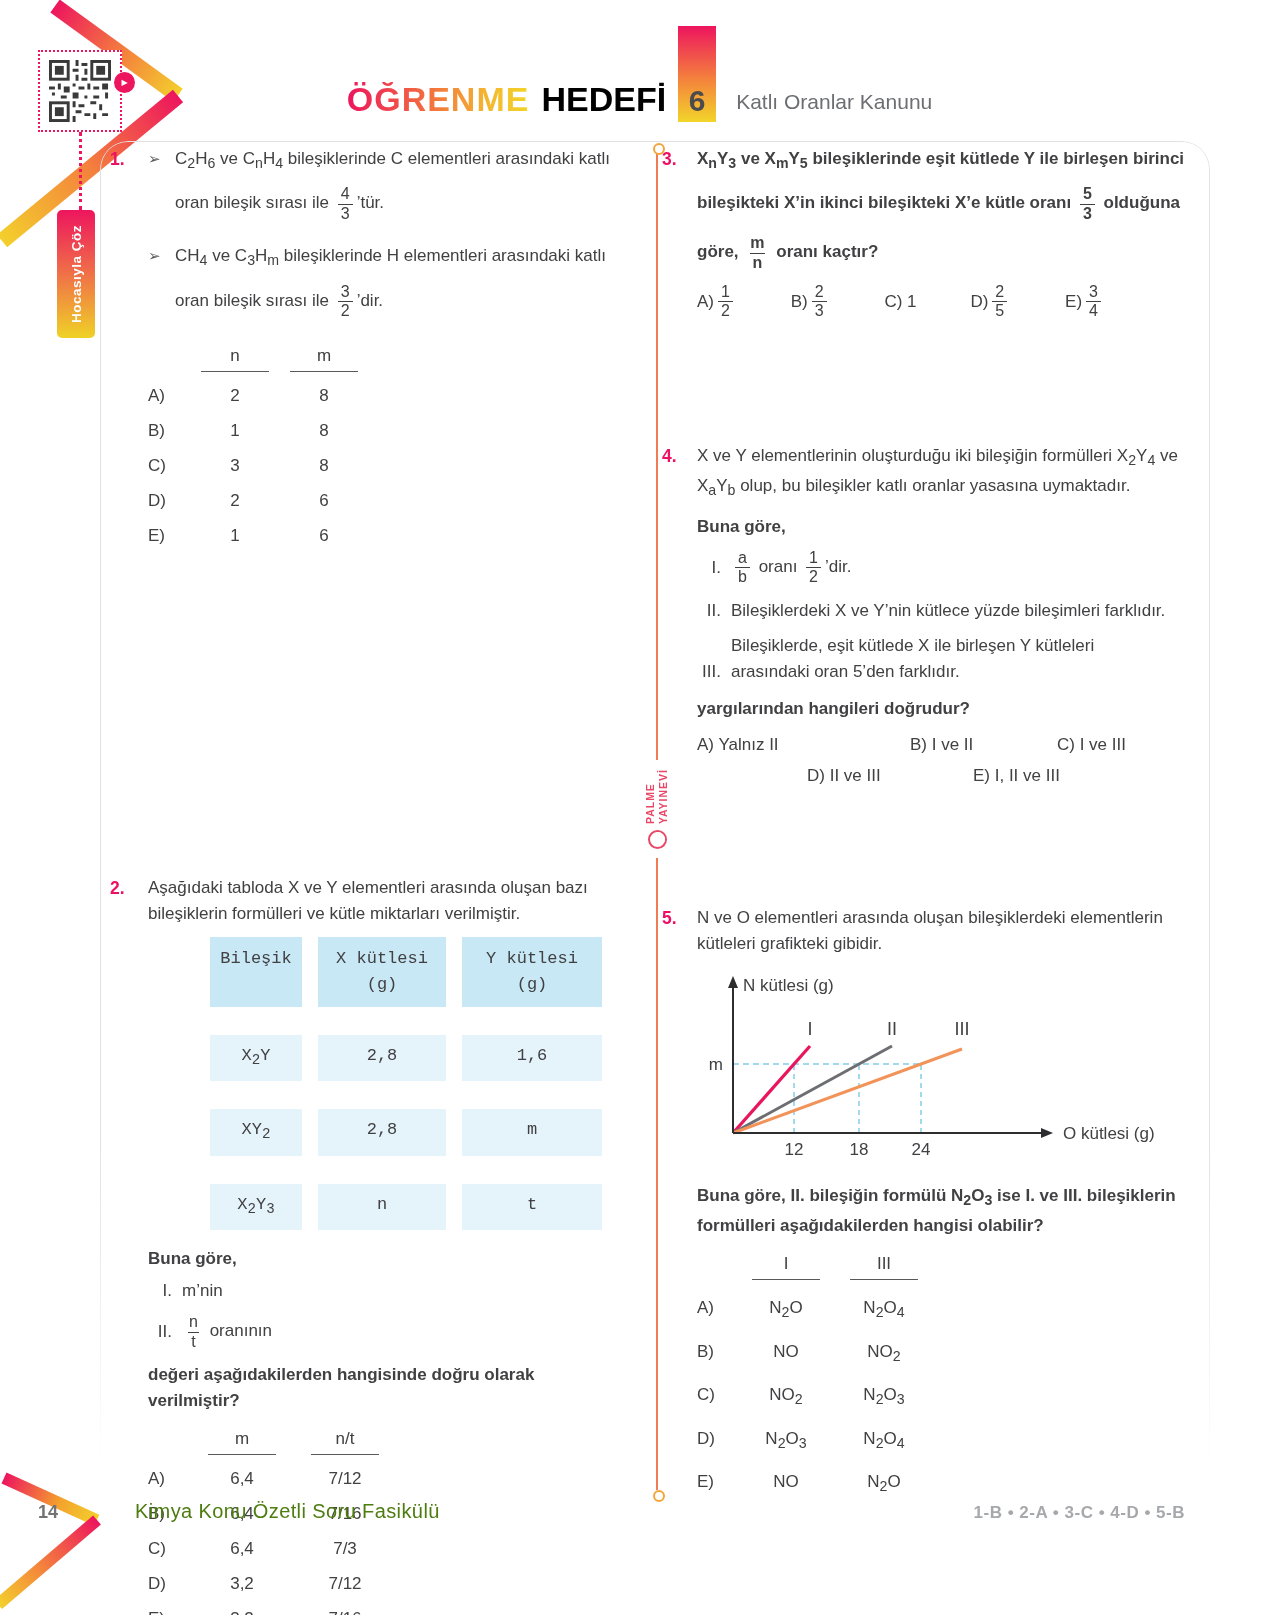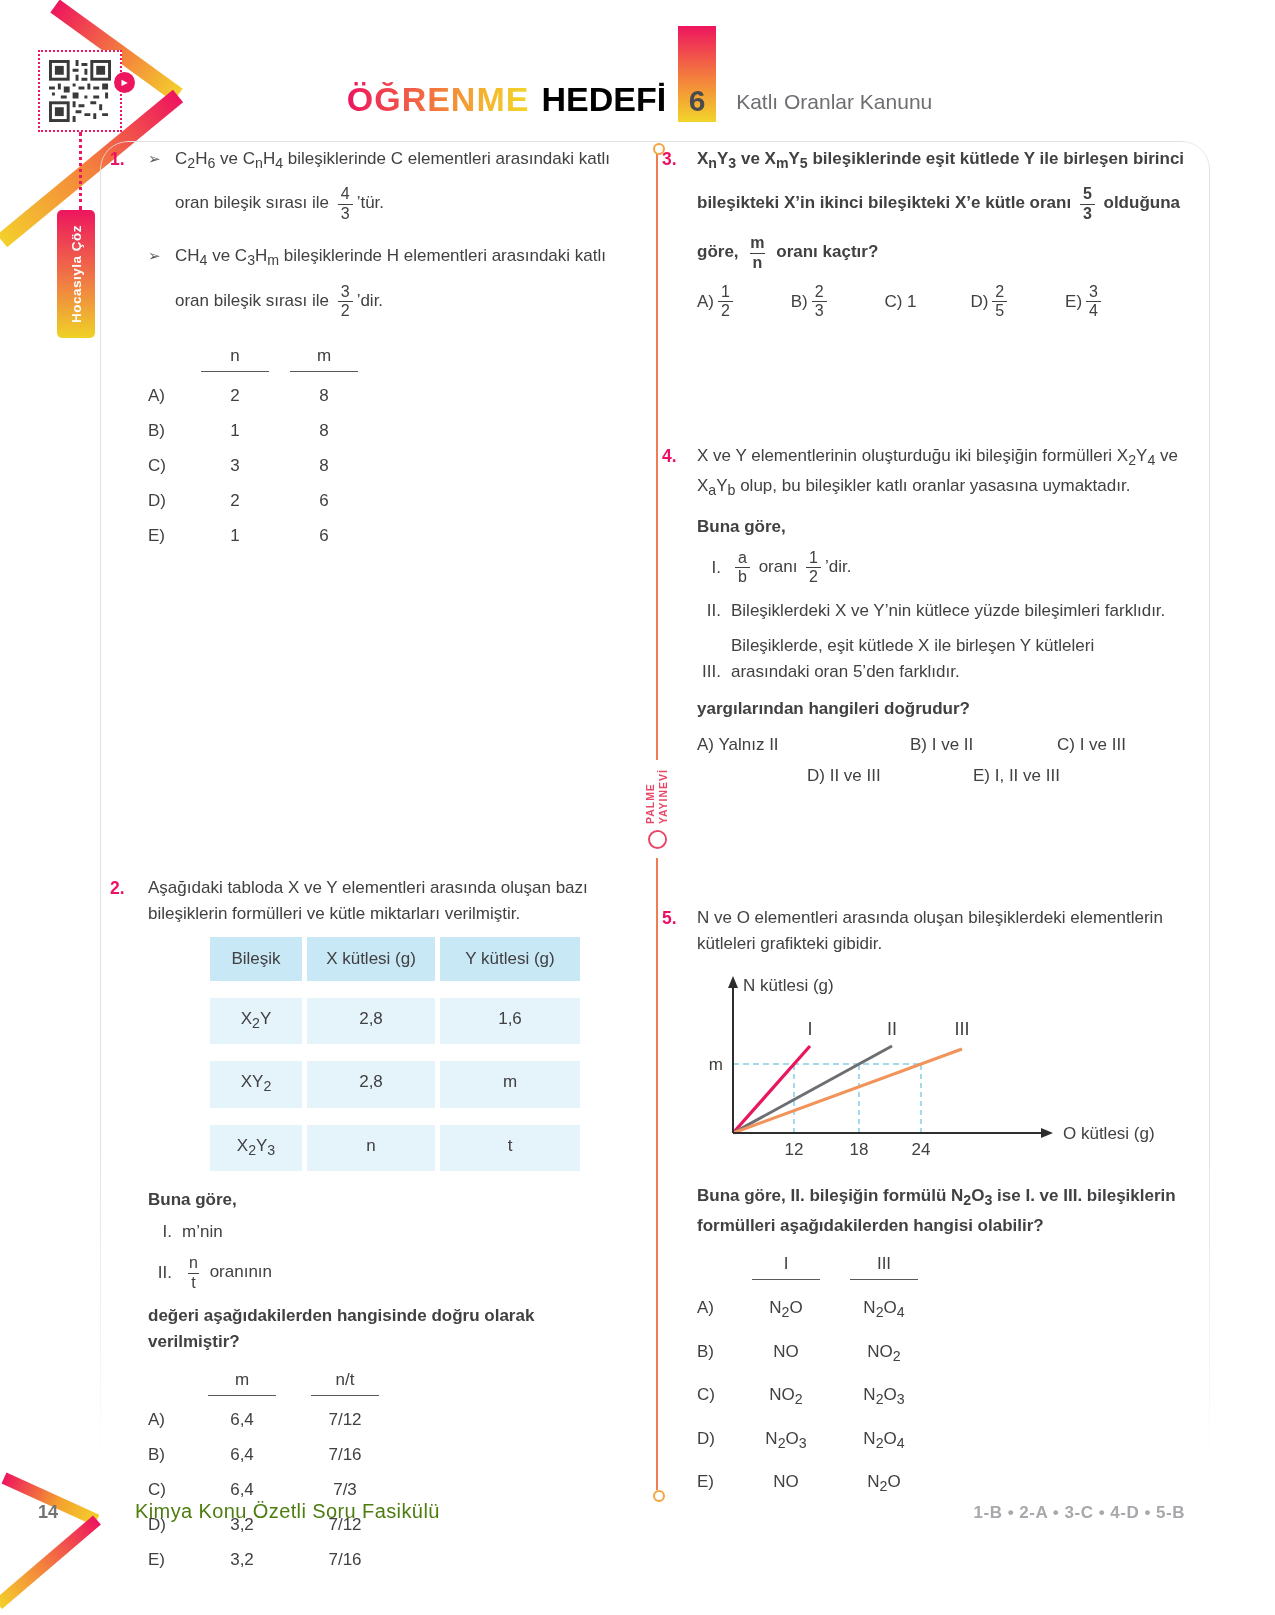--- a/index.html
+++ b/index.html
@@ -83,21 +83,21 @@
   .ot-q1{grid-template-columns:46px 82px 96px;}
   .ot-q2{grid-template-columns:46px 96px 110px;}
   .ot-q5{grid-template-columns:46px 86px 110px;row-gap:17px;}
   .ot span{display:block;}
   .ot .c{text-align:center;}
   .ot .hd{text-align:center;font-weight:normal;}
   .ot .hd i{font-style:normal;display:block;width:68px;margin:0 auto;text-align:center;
             border-bottom:1.6px solid #58595b;padding-bottom:4px;}
 
   
-  .dtable{display:grid;grid-template-columns:92px 128px 140px;gap:5px;margin:10px 0 0 62px;}
+  .dtable{display:grid;grid-template-columns:92px 128px 140px;gap:16px;margin:10px 0 0 62px;font-family:Liberation Mono, monospace;}
   .dtable span{display:block;text-align:center;}
   .dtable .th{background:#c8e8f6;padding:9px 4px;}
   .dtable .td{background:#e5f3fb;padding:8px 4px;margin-top:12px;}
 
   .roman-row{display:flex;align-items:center;}
   .rlabel{width:24px;text-align:right;margin-right:10px;flex:none;}
   .q3opts{display:flex;justify-content:space-between;width:408px;margin-top:10px;align-items:center;}
   .q3opts .o{display:inline-flex;align-items:center;white-space:nowrap;}
   .q4opts{position:relative;height:31px;}
   .q4opts span{position:absolute;white-space:nowrap;}

